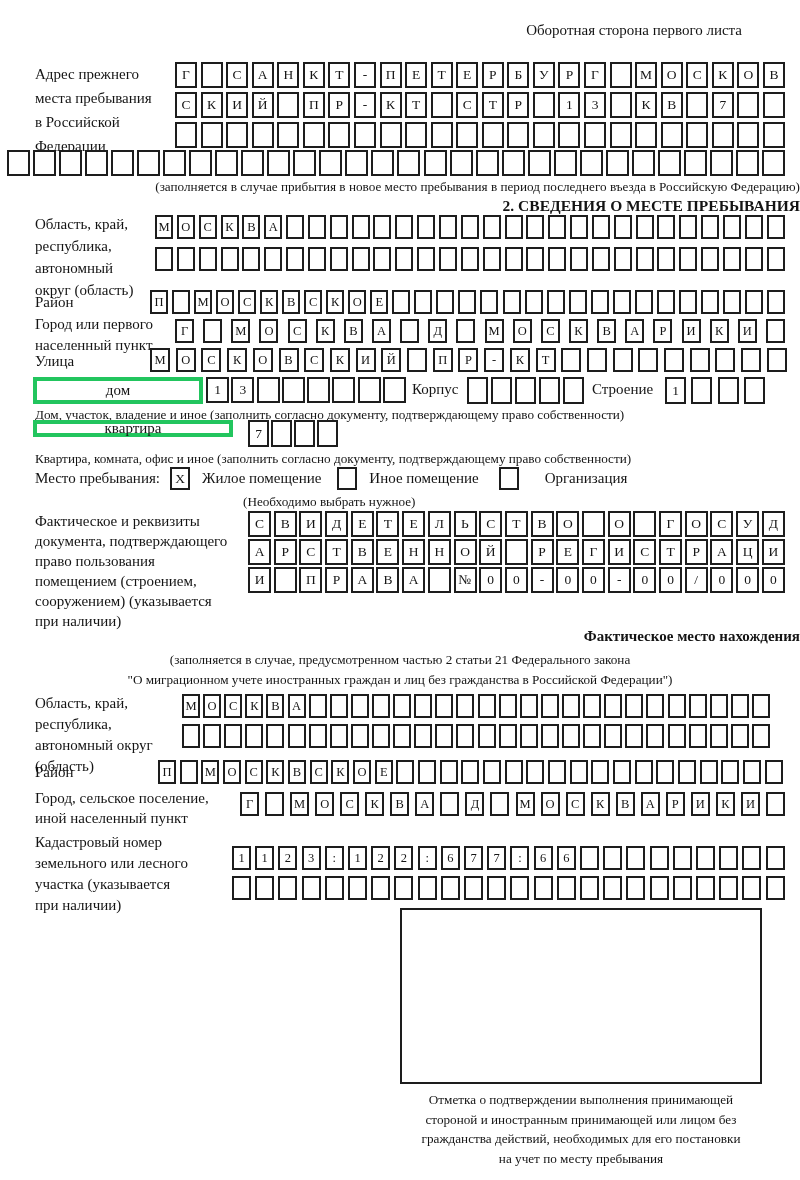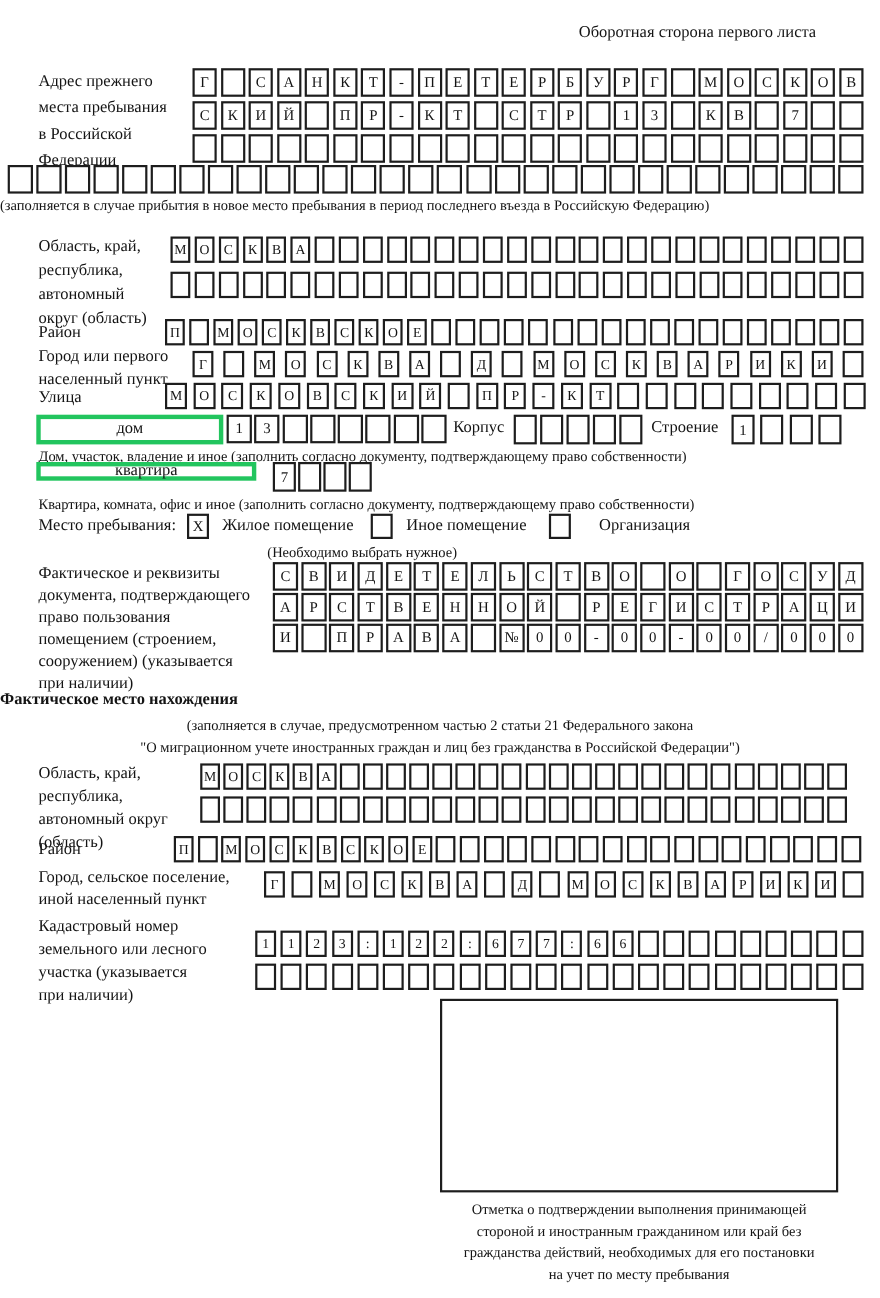--- a/index.html
+++ b/index.html
@@ -12,21 +12,21 @@
         font-size:13.5px;flex:0 0 auto;overflow:hidden}
   .sz-a .cell{width:22px;height:26px}
   .sz-a4 .cell{width:23px;height:26px}
   .sz-b .cell{width:18px;height:24px;font-size:12.5px}
   .sz-c .cell{width:19px;height:24px;font-size:12.5px}
   .sz-d .cell{width:20px;height:24px;font-size:12.5px}
   .sz-e .cell{width:23px;height:26px}
   .sz-f .cell{width:21px;height:27px}
   .lbl{position:absolute;font-size:15px;line-height:22px}
   .cap{position:absolute;font-size:13.2px;white-space:nowrap}
-  .center{left:0;width:800px;text-align:left}
+  .center{left:0;width:800px;text-align:right}
   .bold{font-weight:bold}
   .widebox{position:absolute;border:4px solid #22c55e;background:#fff;display:flex;align-items:center;justify-content:center;font-size:15px}
   .cb{width:20px;height:23px}
   .inline-lbl{font-size:15px}
   .stamp{position:absolute;border:2px solid #1d1d1d;background:#fff}
 </style>
 </head>
 <body>
 
 <div class="page">
@@ -144,20 +144,21 @@
       <span class="cell"></span>
       <span class="cell"></span>
       <span class="cell"></span>
       <span class="cell"></span>
       <span class="cell"></span>
       <span class="cell"></span>
       <span class="cell"></span>
     </div>
   <div class="cap center" style="top:179px">(заполняется в случае прибытия в новое место пребывания в период последнего въезда в Российскую Федерацию)</div>
 
+  <div class="cap center bold" style="top:197px;font-size:15.5px">2. СВЕДЕНИЯ О МЕСТЕ ПРЕБЫВАНИЯ</div>
 
   <div class="lbl" style="left:35px;top:213px">
       <div>Область, край,</div>
       <div>республика,</div>
       <div>автономный</div>
       <div>округ (область)</div>
     </div>
   <div class="row sz-b" style="left:155px;top:215px;width:630px">
       <span class="cell">М</span>
       <span class="cell">О</span>
@@ -628,18 +629,18 @@
       <span class="cell"></span>
       <span class="cell"></span>
       <span class="cell"></span>
       <span class="cell"></span>
       <span class="cell"></span>
     </div>
 
   <div class="stamp" style="left:400px;top:908px;width:362px;height:176px"></div>
   <div class="abs" style="left:388px;top:1090px;width:386px;font-size:13.2px;line-height:19.5px;text-align:center">
       <div>Отметка о подтверждении выполнения принимающей</div>
-      <div>стороной и иностранным гражданином или край без</div>
+      <div>стороной и иностранным принимающей или лицом без</div>
       <div>гражданства действий, необходимых для его постановки</div>
       <div>на учет по месту пребывания</div>
     </div>
 
 </div>
 
 </body></html>

